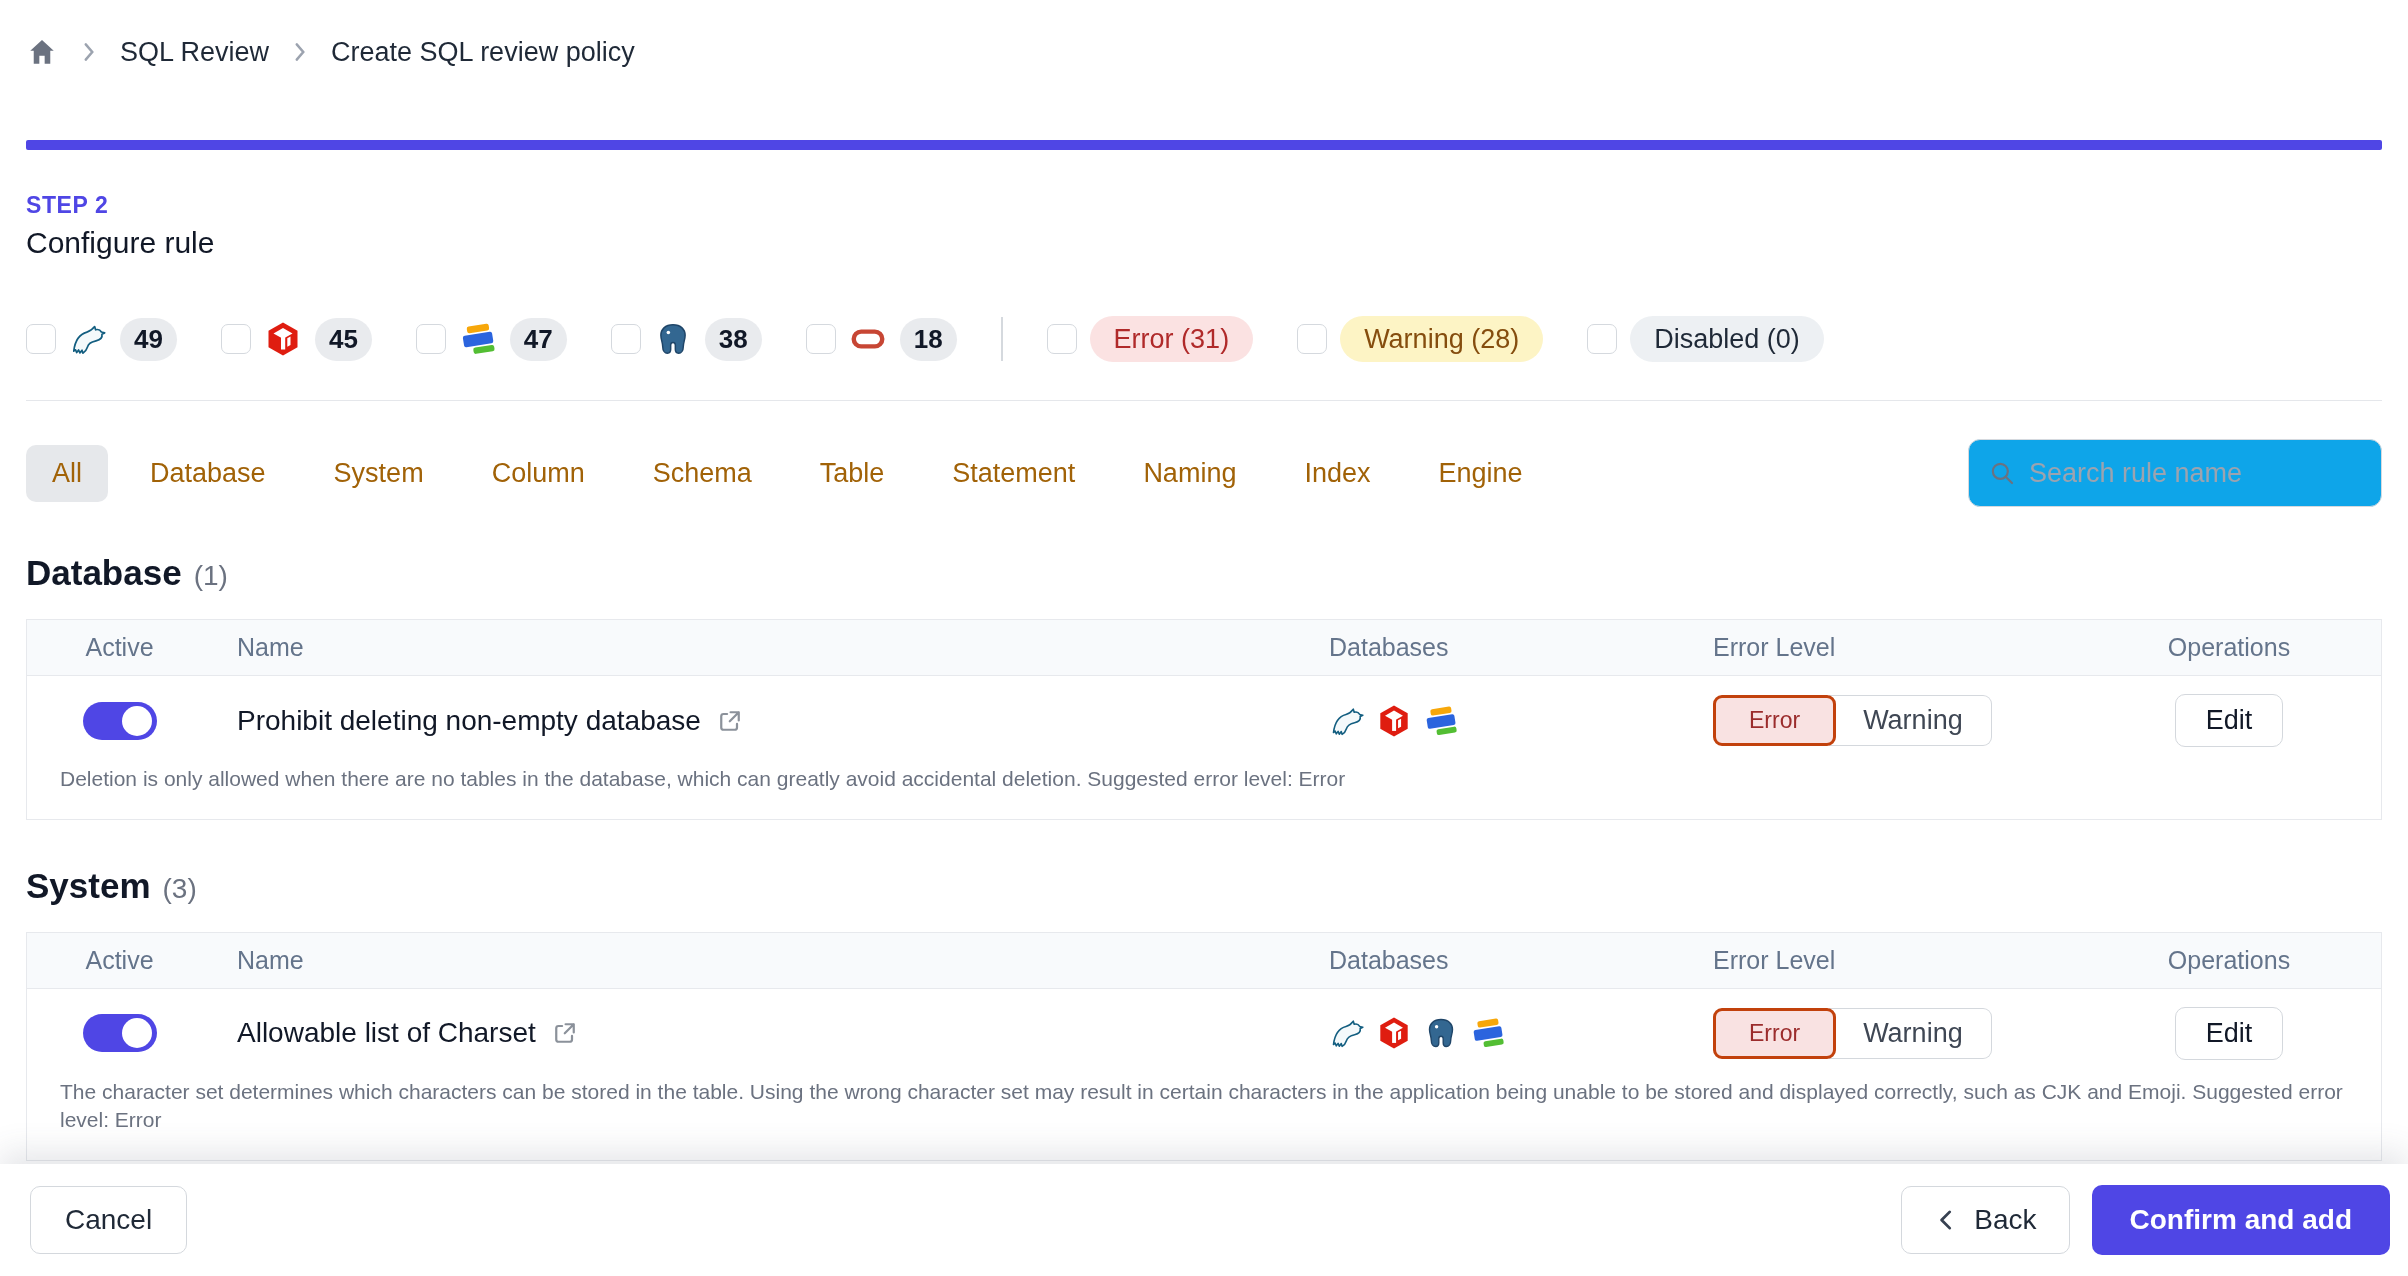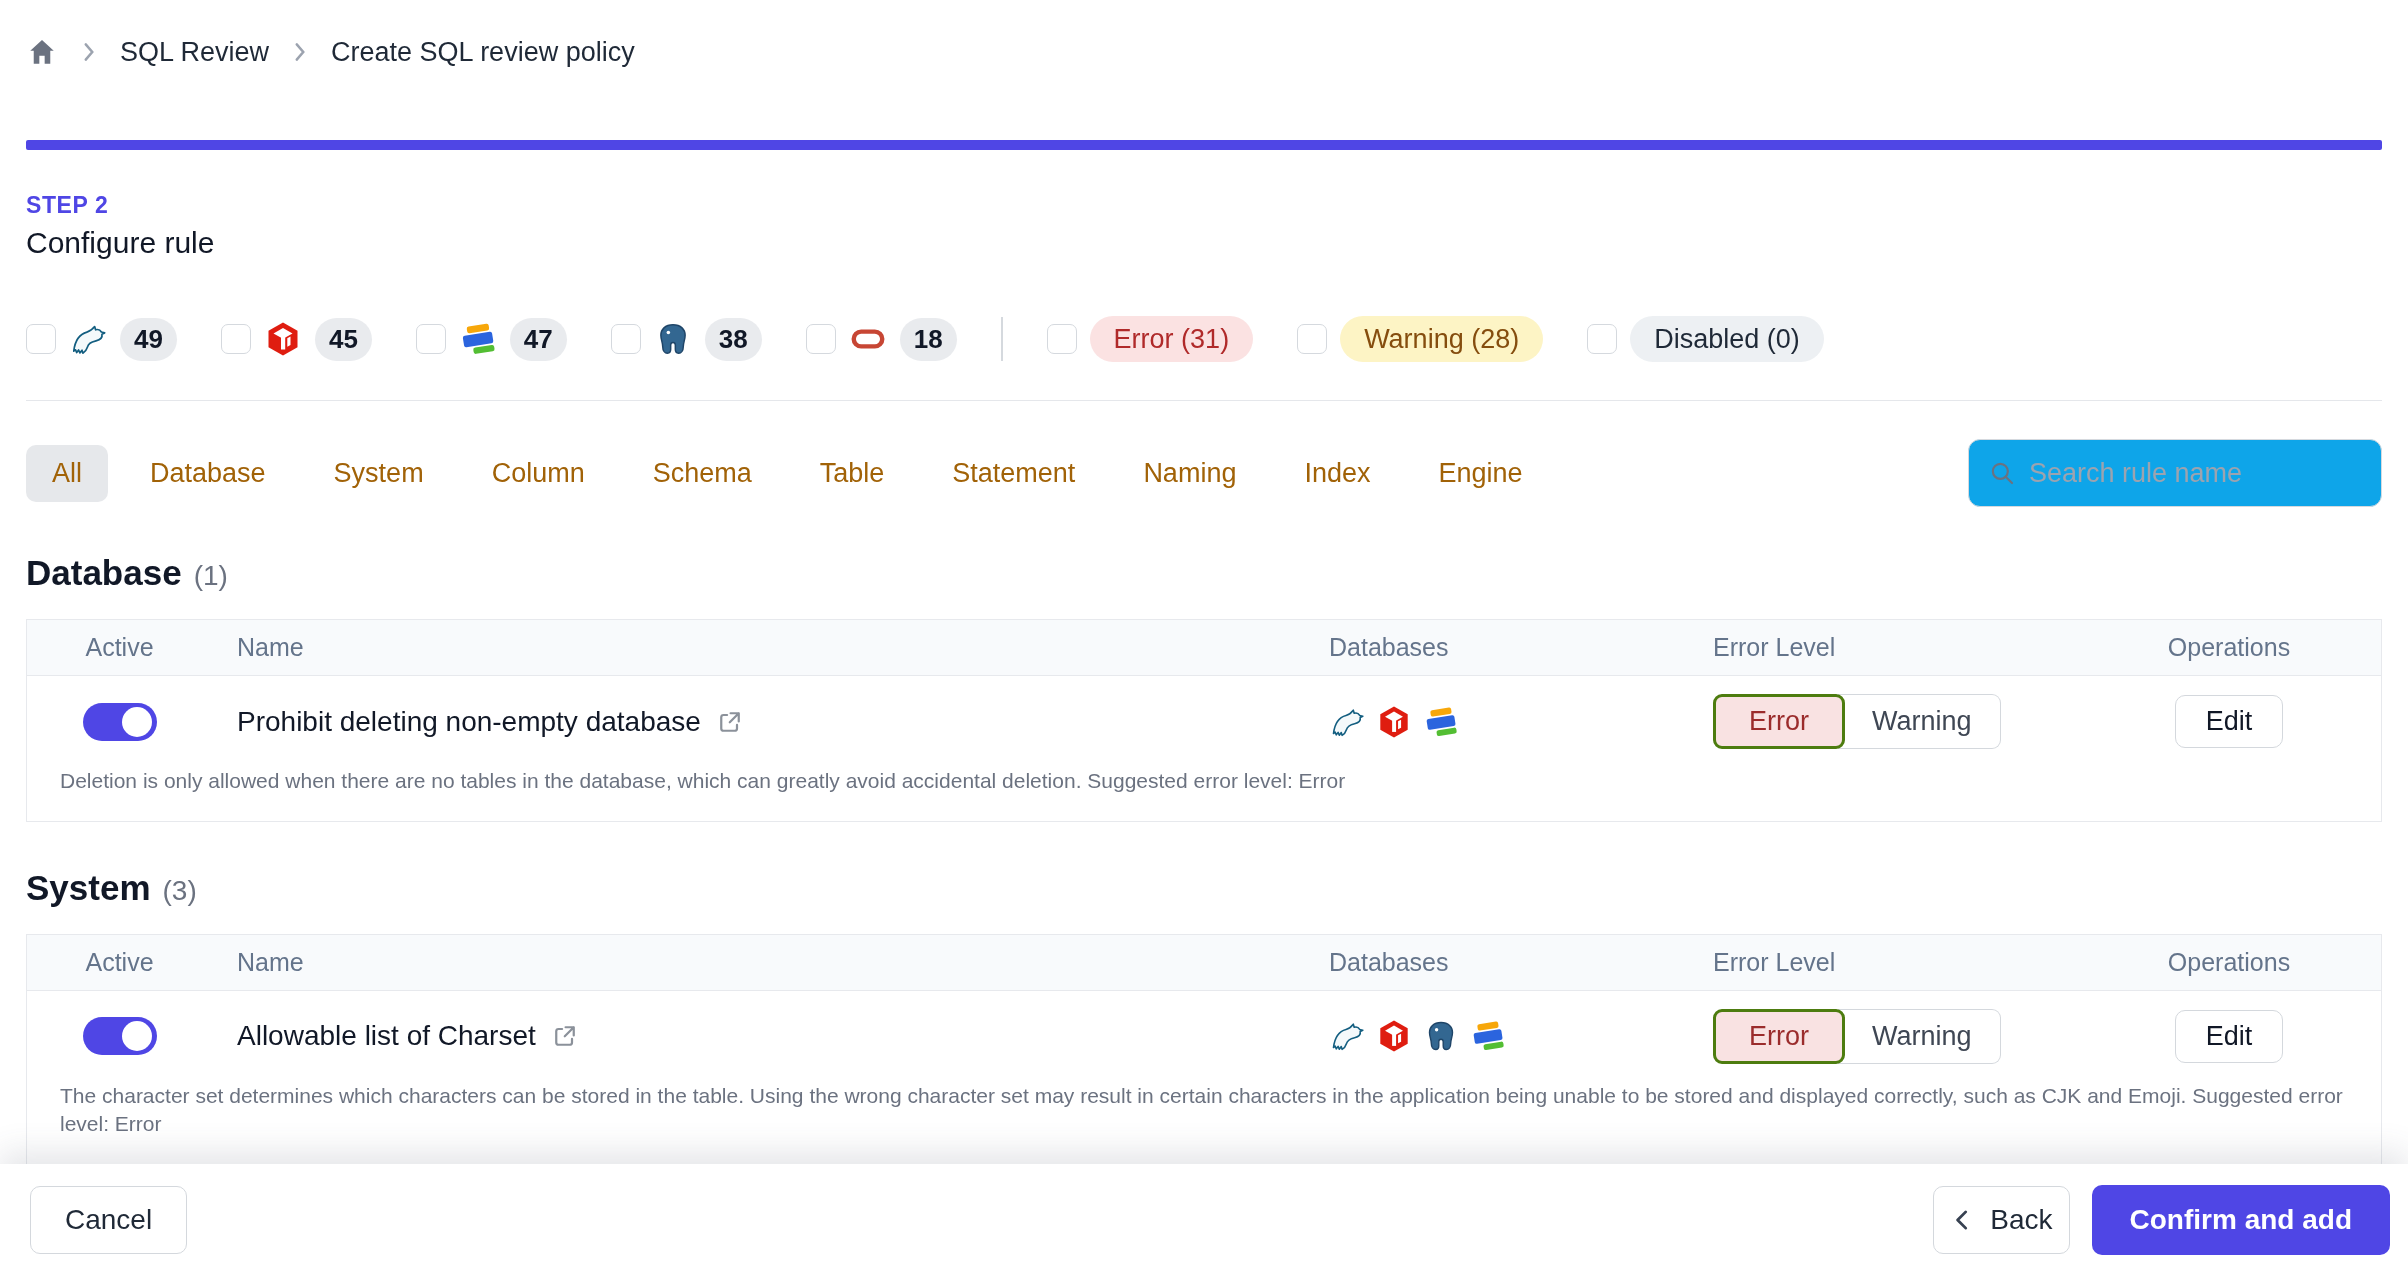--- a/index.html
+++ b/index.html
@@ -63,35 +63,35 @@
   .th-errorlevel { padding-left:56px; }
   .th-operations { justify-self:center; }
 
   .rule-row { padding-top:18px; }
   .toggle { width:74px; height:38px; border-radius:19px; background:#4F46E5; position:relative; justify-self:center; cursor:pointer; }
   .toggle .knob { position:absolute; top:4px; right:5px; width:30px; height:30px; border-radius:50%; background:#fff; }
   .rule-name { display:flex; align-items:center; gap:15px; padding-left:25px; font-size:28px; color:#111827; }
   .db-icons { display:flex; align-items:center; gap:11px; padding-left:12px; }
   .db-icons .engine-icon { width:36px; height:36px; }
   .seg { display:inline-flex; align-items:stretch; margin-left:56px; }
-  .seg-error { background:#F9E2E2; border:3px solid #4d7c0f; color:#9B2C2C; border-radius:9px;
-    padding:9px 33px; font-size:27px; font-weight:500; position:relative; z-index:2; cursor:pointer; }
+  .seg-error { background:#F9E2E2; border:3px solid #c2410c; color:#9B2C2C; border-radius:9px;
+    padding:9px 33px; font-size:23px; font-weight:500; position:relative; z-index:2; cursor:pointer; }
   .seg-warning { background:#fff; border:1.5px solid #D4D8DD; border-left:none; color:#3F4754;
     border-radius:0 9px 9px 0; margin-left:-7px; padding:9px 28px 9px 34px; font-size:27px;
     display:flex; align-items:center; z-index:1; cursor:pointer; }
   .edit-btn { justify-self:center; background:#fff; border:1.5px solid #D4D8DD; border-radius:10px;
     padding:10px 30px; font-size:27px; color:#111827; cursor:pointer; font-family:"Liberation Sans", sans-serif; }
   .rule-desc { padding:18px 36px 26px 33px; font-size:21px; line-height:1.33; color:#6B7280; }
 
   
   .footer { position:absolute; left:0; bottom:0; width:2408px; height:112px; background:#fff;
     box-shadow:0 -12px 30px rgba(70,80,100,.14); display:flex; align-items:center; padding:0 18px 0 30px; }
   .btn { font-family:"Liberation Sans", sans-serif; font-size:28px; border-radius:10px; cursor:pointer; }
   .btn-outline { background:#fff; border:1.5px solid #D4D8DD; color:#1F2937; padding:17px 34px; }
-  .btn-back { margin-left:auto; display:flex; align-items:center; gap:14px; padding:17px 16px; }
+  .btn-back { margin-left:auto; display:flex; align-items:center; gap:14px; padding:17px 32px; }
   .btn-primary { background:#4F46E5; border:none; color:#fff; font-weight:700; padding:19px 38px; margin-left:22px; }
 </style>
 </head>
 <body>
 
 <svg width="0" height="0" style="position:absolute">
   <defs>
     <symbol id="sym-mysql" viewBox="0 0 36 36">
       <path d="M4.5 29.5 C5.5 21 9.5 13.5 17 11.5 C20.5 10.6 22.5 8.5 24.3 6.2 L25.2 9.3 C27.4 8.6 29.6 9.5 30.7 11.4 L33.8 12.2 L31.2 13.4 C31.9 16.8 29.3 18.9 25.6 19.8 C20.3 21.1 18.4 22.4 17.3 26 C16.6 28.3 15.2 30.2 13.1 31.4 L12.3 28.6 L10.3 31.2 L9.1 28.4 L7.3 30.9 L6.2 28.2 L4.5 29.5 Z" fill="#F4F9FB" stroke="#135E80" stroke-width="1.6" stroke-linejoin="round"></path>
     </symbol>

